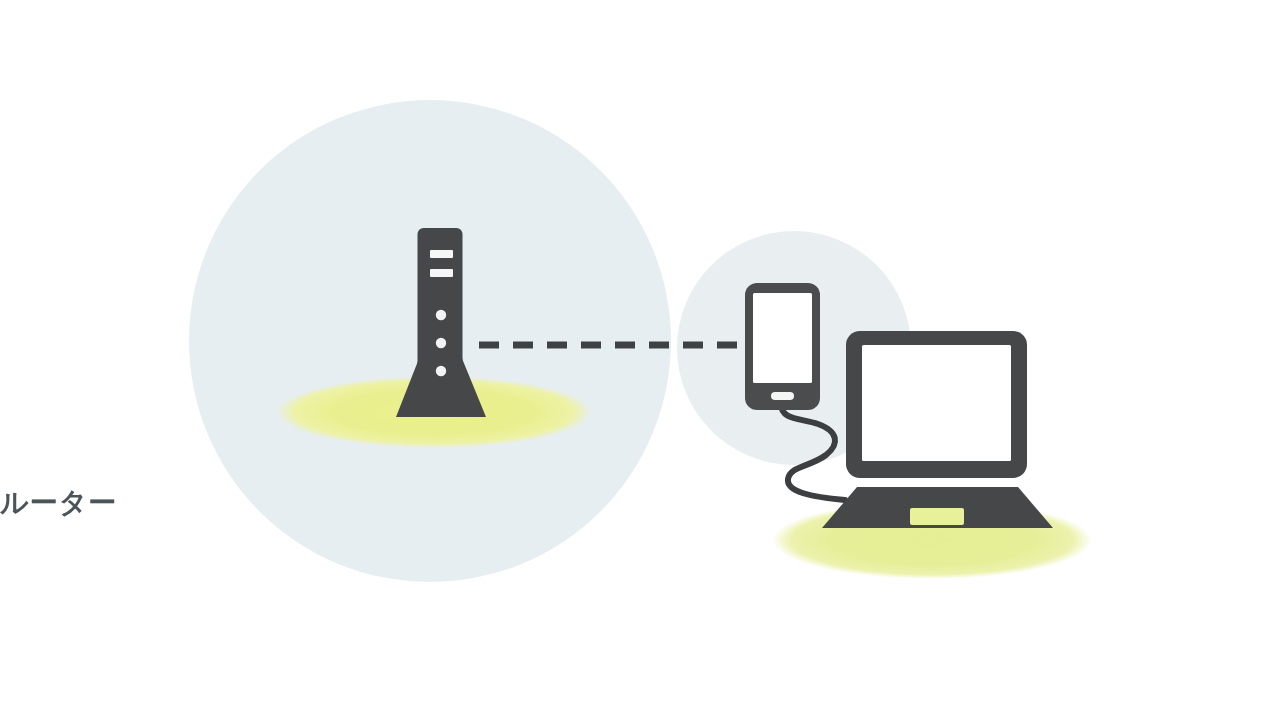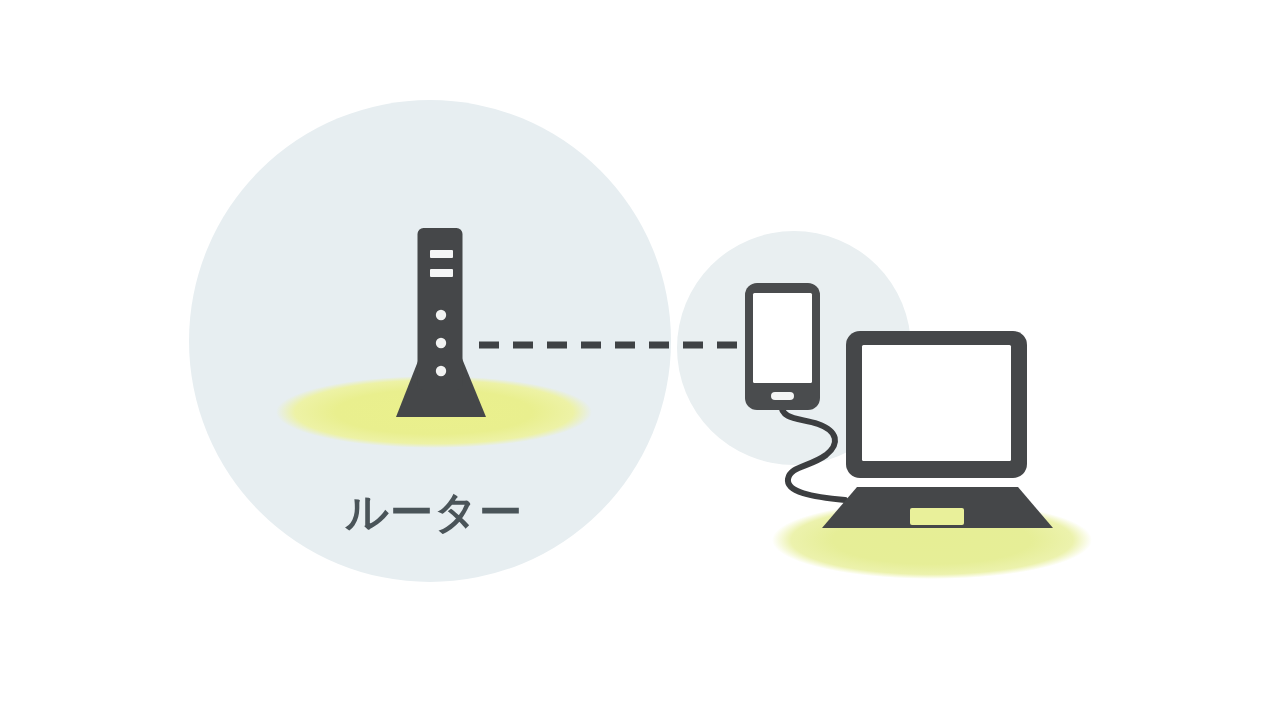--- a/index.html
+++ b/index.html
@@ -25,23 +25,23 @@
     top: 0;
     width: 1280px;
     height: 720px;
     display: block;
   }
   .router-label {
     position: absolute;
     left: 0;
     top: 484px;
     width: 868px;
-    text-align: center;
+    text-align: left;
     font-family: "DejaVu Sans", "Liberation Sans", sans-serif;
-    font-size: 43px;
+    font-size: 28px;
     font-weight: 700;
     letter-spacing: 1px;
     color: #4a5459;
     white-space: nowrap;
     user-select: none;
   }
 </style>
 </head>
 <body>
 

